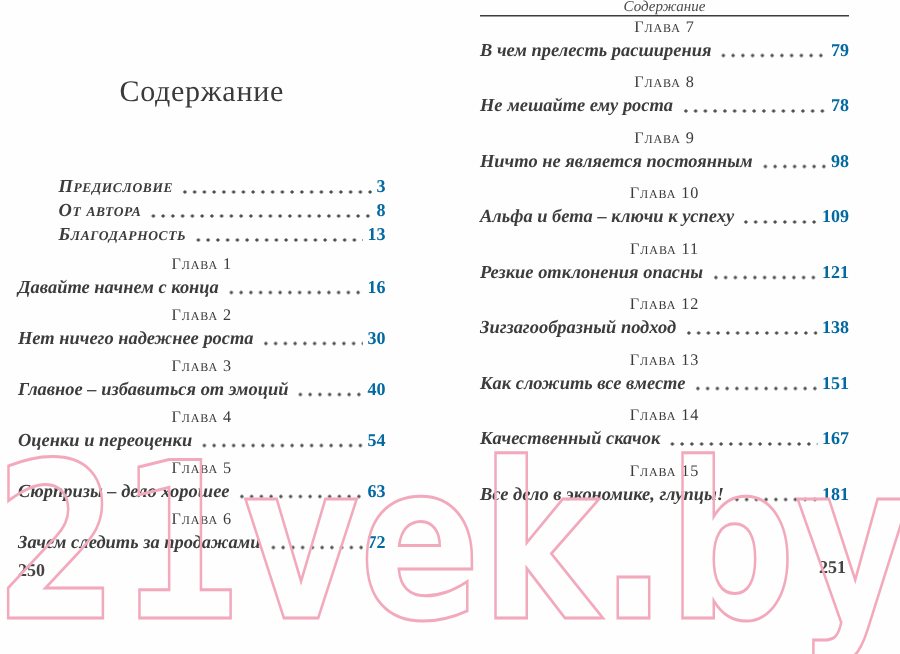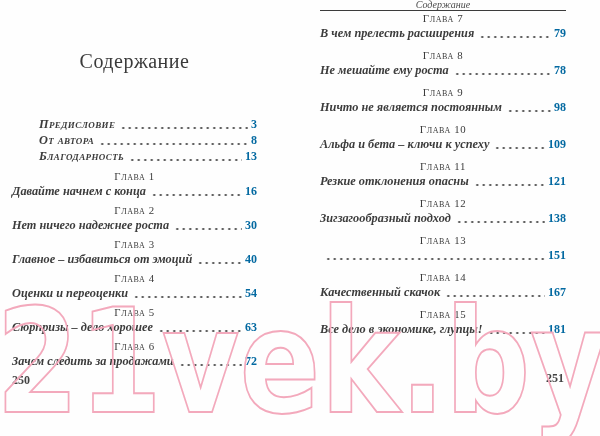--- a/index.html
+++ b/index.html
@@ -178,20 +178,21 @@
         <div class="group-heading">Глава 12</div>
         <div class="row">
           <span class="label">Зигзагообразный подход</span>
           <span class="dots"></span>
           <span class="pg">138</span>
         </div>
       </div>
       <div class="group">
         <div class="group-heading">Глава 13</div>
         <div class="row">
+          <span class="label">Как сложить все вместе</span>
           <span class="dots"></span>
           <span class="pg">151</span>
         </div>
       </div>
       <div class="group">
         <div class="group-heading">Глава 14</div>
         <div class="row">
           <span class="label">Качественный скачок</span>
           <span class="dots"></span>
           <span class="pg">167</span>

